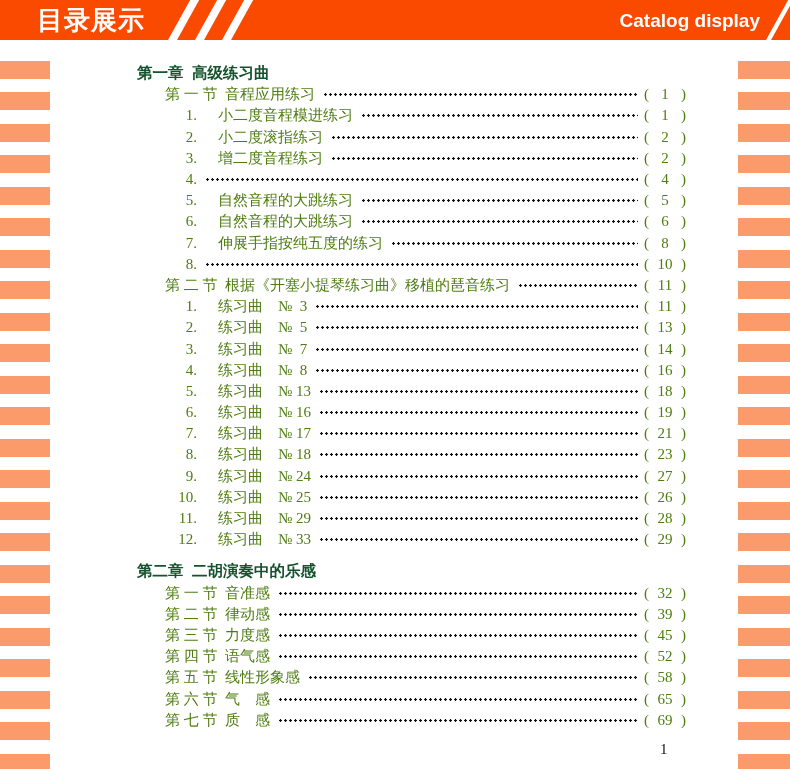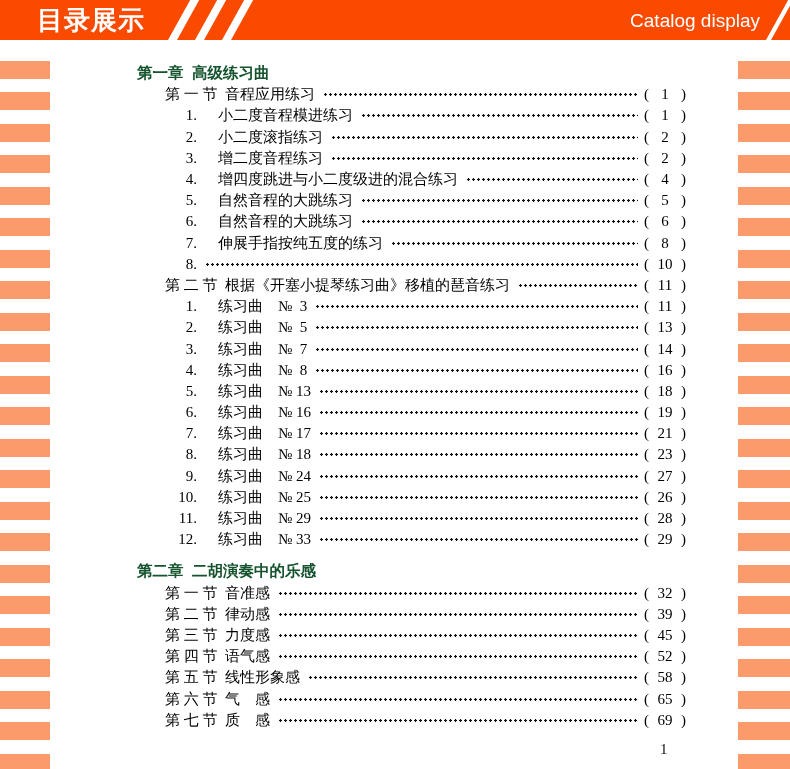--- a/index.html
+++ b/index.html
@@ -18,37 +18,37 @@
   .slash {
     position:absolute; top:0; height:40px; background:#ffffff;
     transform:skewX(-29deg); transform-origin:left bottom;
   }
   .slash1 { left:168px; width:9px; }
   .slash2 { left:195px; width:9px; }
   .slash3 { left:222px; width:9px; }
   .slash-right { left:766px; width:5px; }
   .header-subtitle {
     position:absolute; right:30px; top:10px; color:#fff; font-size:19px;
-    font-family:"Liberation Sans","DejaVu Sans",sans-serif; font-weight:400;text-align:center;
+    font-family:"Liberation Sans","DejaVu Sans",sans-serif; font-weight:700;text-align:center;
   }
 
   
   .stripes {
     position:absolute; top:61px; height:708px;
     background-image:repeating-linear-gradient(180deg,
       #fb9b6b 0px, #fb9b6b 18px, rgba(0,0,0,0) 18px, rgba(0,0,0,0) 31.5px);
   }
   .stripes-left  { left:0;     width:50px; }
   .stripes-right { left:738px; width:52px; }
 
   
   .toc { position:absolute; left:137px; top:63px; width:549px; }
   .row {
     display:flex; align-items:center; height:21.2px;
-    font-size:15px; white-space:pre; color:#000000;
+    font-size:15px; white-space:pre; color:#4d7c0f;
   }
   .row.chapter {
     font-family:"Liberation Sans","DejaVu Sans",sans-serif;
     font-weight:bold; font-size:15.5px; color:#14532d;
   }
   .row.gap-before { margin-top:11px; }
   .row.section { padding-left:28px; }
   .row .inum { flex:none; width:30px; margin-left:30px; text-align:right; }
   .row.item .ilabel { margin-left:21px; }
   .leader {
@@ -104,21 +104,20 @@
       <span class="pagebox"><span class="popen">(</span><span class="pnum">2</span><span class="pclose">)</span></span>
     </div>
       <div class="row item">
       <span class="inum">3.</span>
       <span class="ilabel">增二度音程练习</span>
       <span class="leader"></span>
       <span class="pagebox"><span class="popen">(</span><span class="pnum">2</span><span class="pclose">)</span></span>
     </div>
       <div class="row item">
       <span class="inum">4.</span>
-      <span class="ilabel">增四度跳进与小二度级进的混合练习</span>
       <span class="leader"></span>
       <span class="pagebox"><span class="popen">(</span><span class="pnum">4</span><span class="pclose">)</span></span>
     </div>
       <div class="row item">
       <span class="inum">5.</span>
       <span class="ilabel">自然音程的大跳练习</span>
       <span class="leader"></span>
       <span class="pagebox"><span class="popen">(</span><span class="pnum">5</span><span class="pclose">)</span></span>
     </div>
       <div class="row item">

